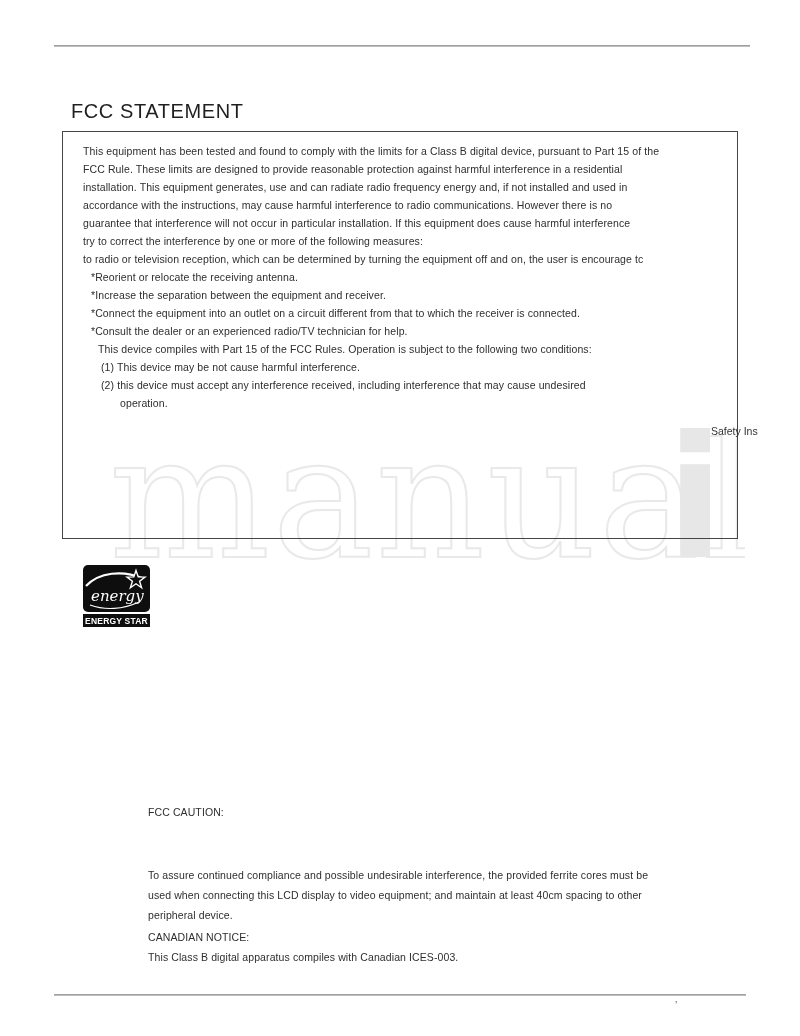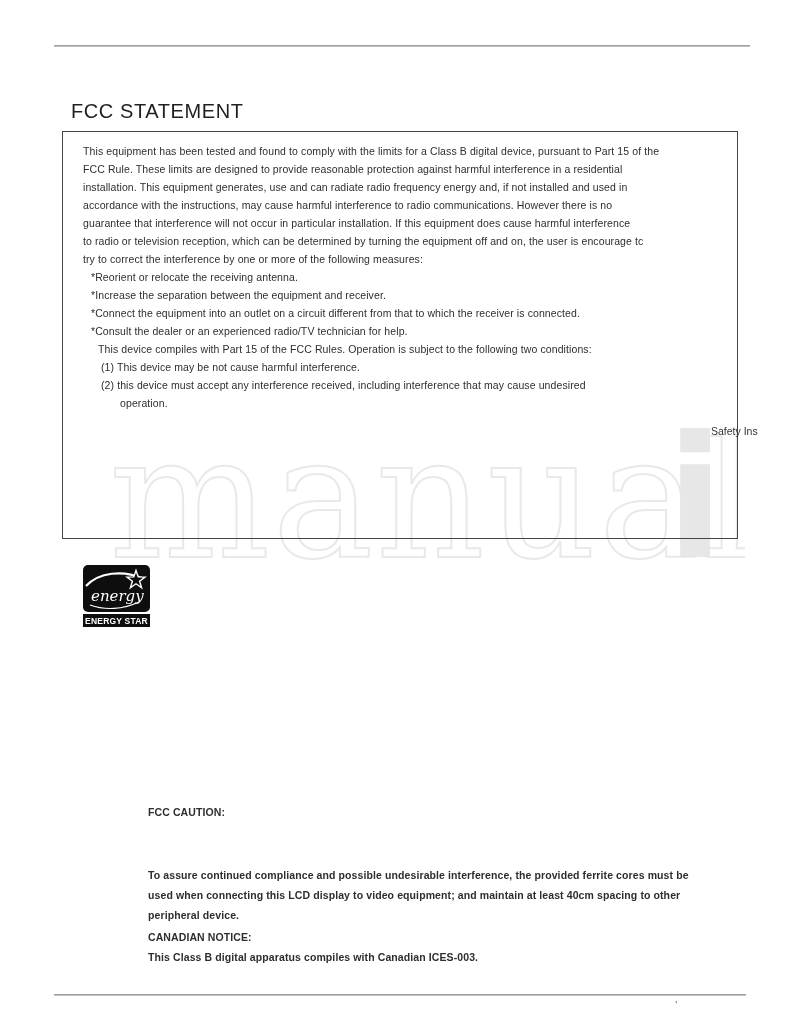--- a/index.html
+++ b/index.html
@@ -53,21 +53,21 @@
   .safety-ins {
     position: absolute; left: 711px; top: 425px;
     font-size: 10.5px; color: #333333;
     white-space: nowrap;
     z-index: 2;
   }
   .energy-star { position: absolute; left: 83px; top: 565px; }
   .notices {
     position: absolute; left: 148px; top: 802px;
     font-size: 10.5px; line-height: 20px;
-    letter-spacing: 0.1px; color: #2e2e2e; font-weight: bold;
+    letter-spacing: 0.1px; color: #2e2e2e;
   }
   .notices .title { }
   .notices .canadian-title { margin-top: 2px; }
   .rule-bottom {
     position: absolute; left: 54px; top: 994px;
     width: 692px; height: 2px;
     background: linear-gradient(#8f8f8f, #cfcfcf);
   }
   .footer-mark {
     position: absolute; left: 675px; top: 1000px;
@@ -92,22 +92,22 @@
 
     <h1 class="page-title">FCC STATEMENT</h1>
 
     <div class="fcc-box">
       <div>
           <div class="boxline">This equipment has been tested and found to comply with the limits for a Class B digital device, pursuant to Part 15 of the</div>
           <div class="boxline">FCC Rule. These limits are designed to provide reasonable protection against harmful interference in a residential</div>
           <div class="boxline">installation. This equipment generates, use and can radiate radio frequency energy and, if not installed and used in</div>
           <div class="boxline">accordance with the instructions, may cause harmful interference to radio communications. However there is no</div>
           <div class="boxline">guarantee that interference will not occur in particular installation. If this equipment does cause harmful interference</div>
+          <div class="boxline">try to correct the interference by one or more of the following measures:</div>
           <div class="boxline">to radio or television reception, which can be determined by turning the equipment off and on, the user is encourage tc</div>
-          <div class="boxline">try to correct the interference by one or more of the following measures:</div>
           <div class="boxline" style="padding-left: 8px;">*Reorient or relocate the receiving antenna.</div>
           <div class="boxline" style="padding-left: 8px;">*Increase the separation between the equipment and receiver.</div>
           <div class="boxline" style="padding-left: 8px;">*Connect the equipment into an outlet on a circuit different from that to which the receiver is connected.</div>
           <div class="boxline" style="padding-left: 8px;">*Consult the dealer or an experienced radio/TV technician for help.</div>
           <div class="boxline" style="padding-left: 15px;">This device compiles with Part 15 of the FCC Rules. Operation is subject to the following two conditions:</div>
           <div class="boxline" style="padding-left: 18px;">(1) This device may be not cause harmful interference.</div>
           <div class="boxline" style="padding-left: 18px;">(2) this device must accept any interference received, including interference that may cause undesired</div>
           <div class="boxline" style="padding-left: 37px;">operation.</div>
         </div>
     </div>

